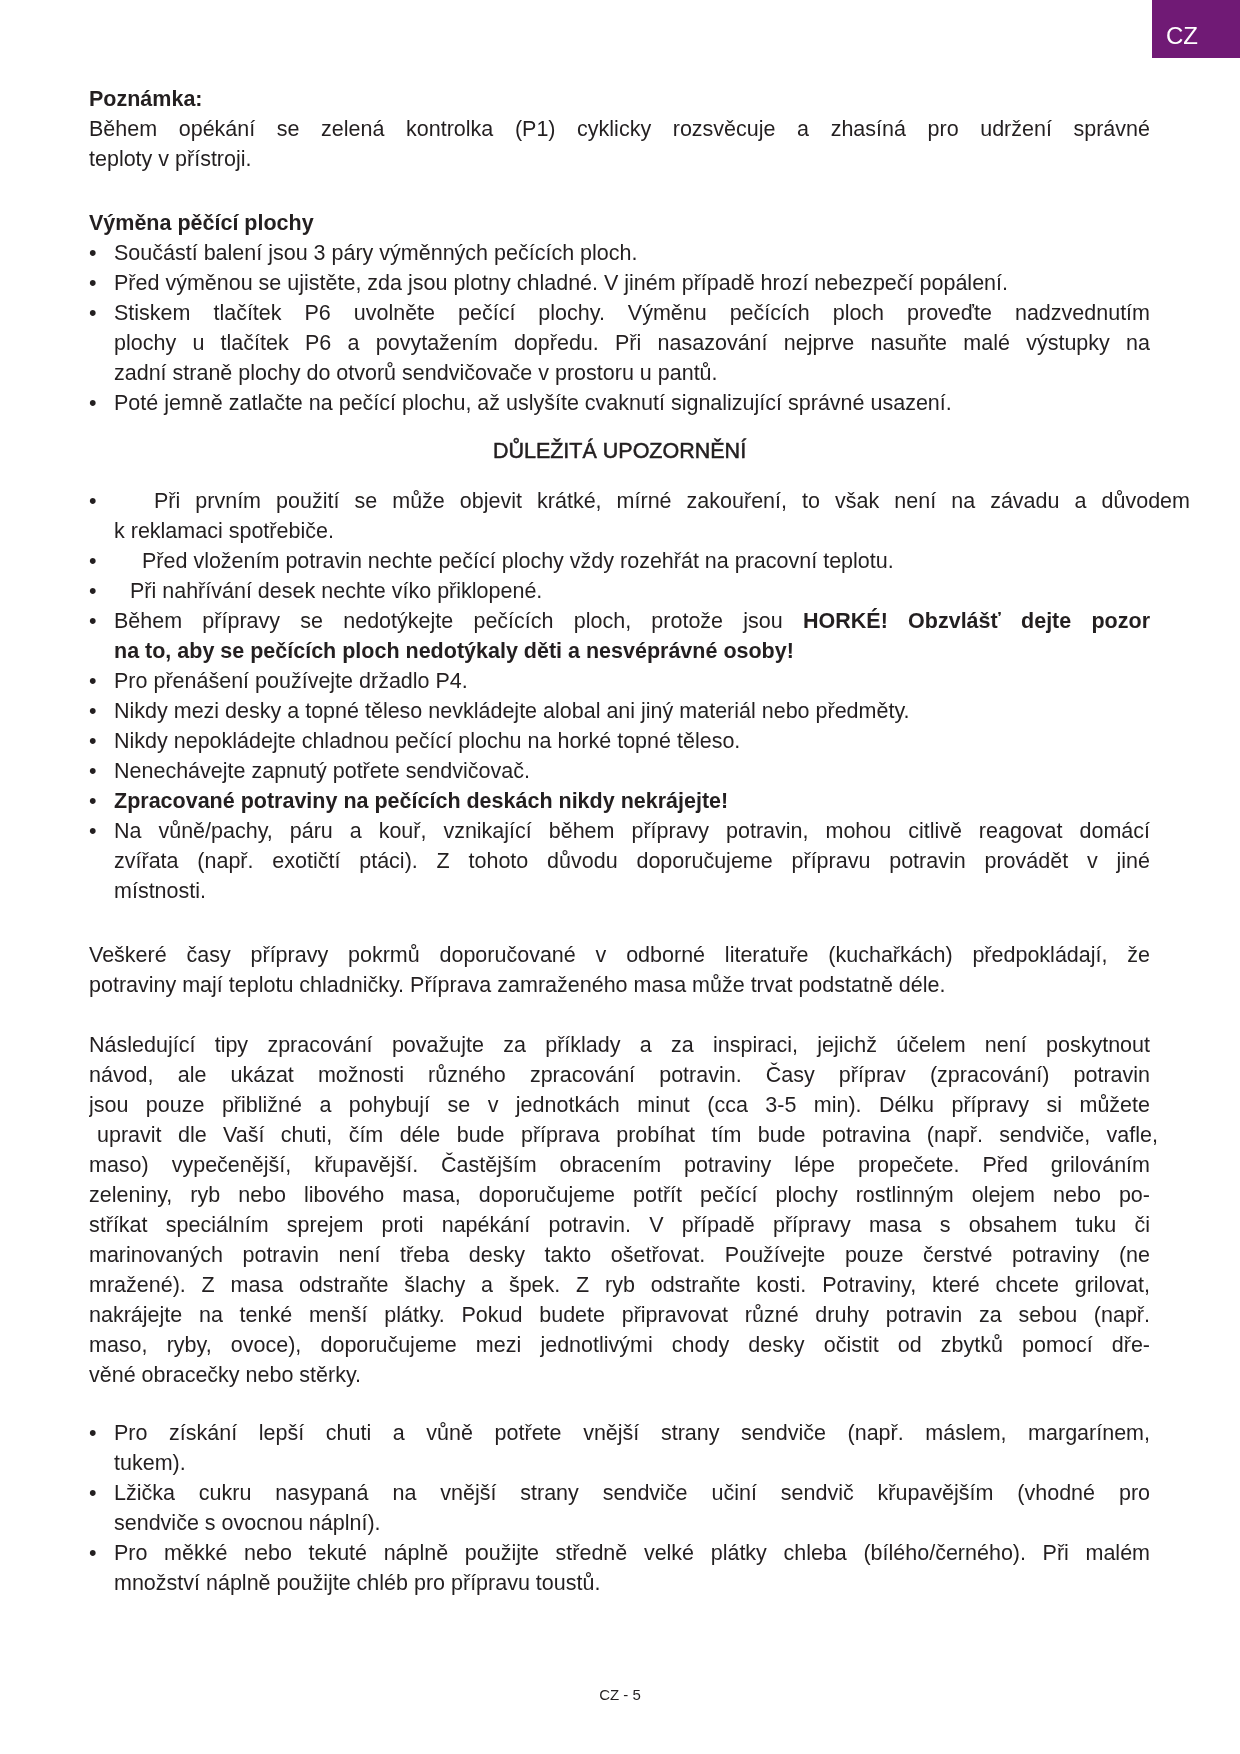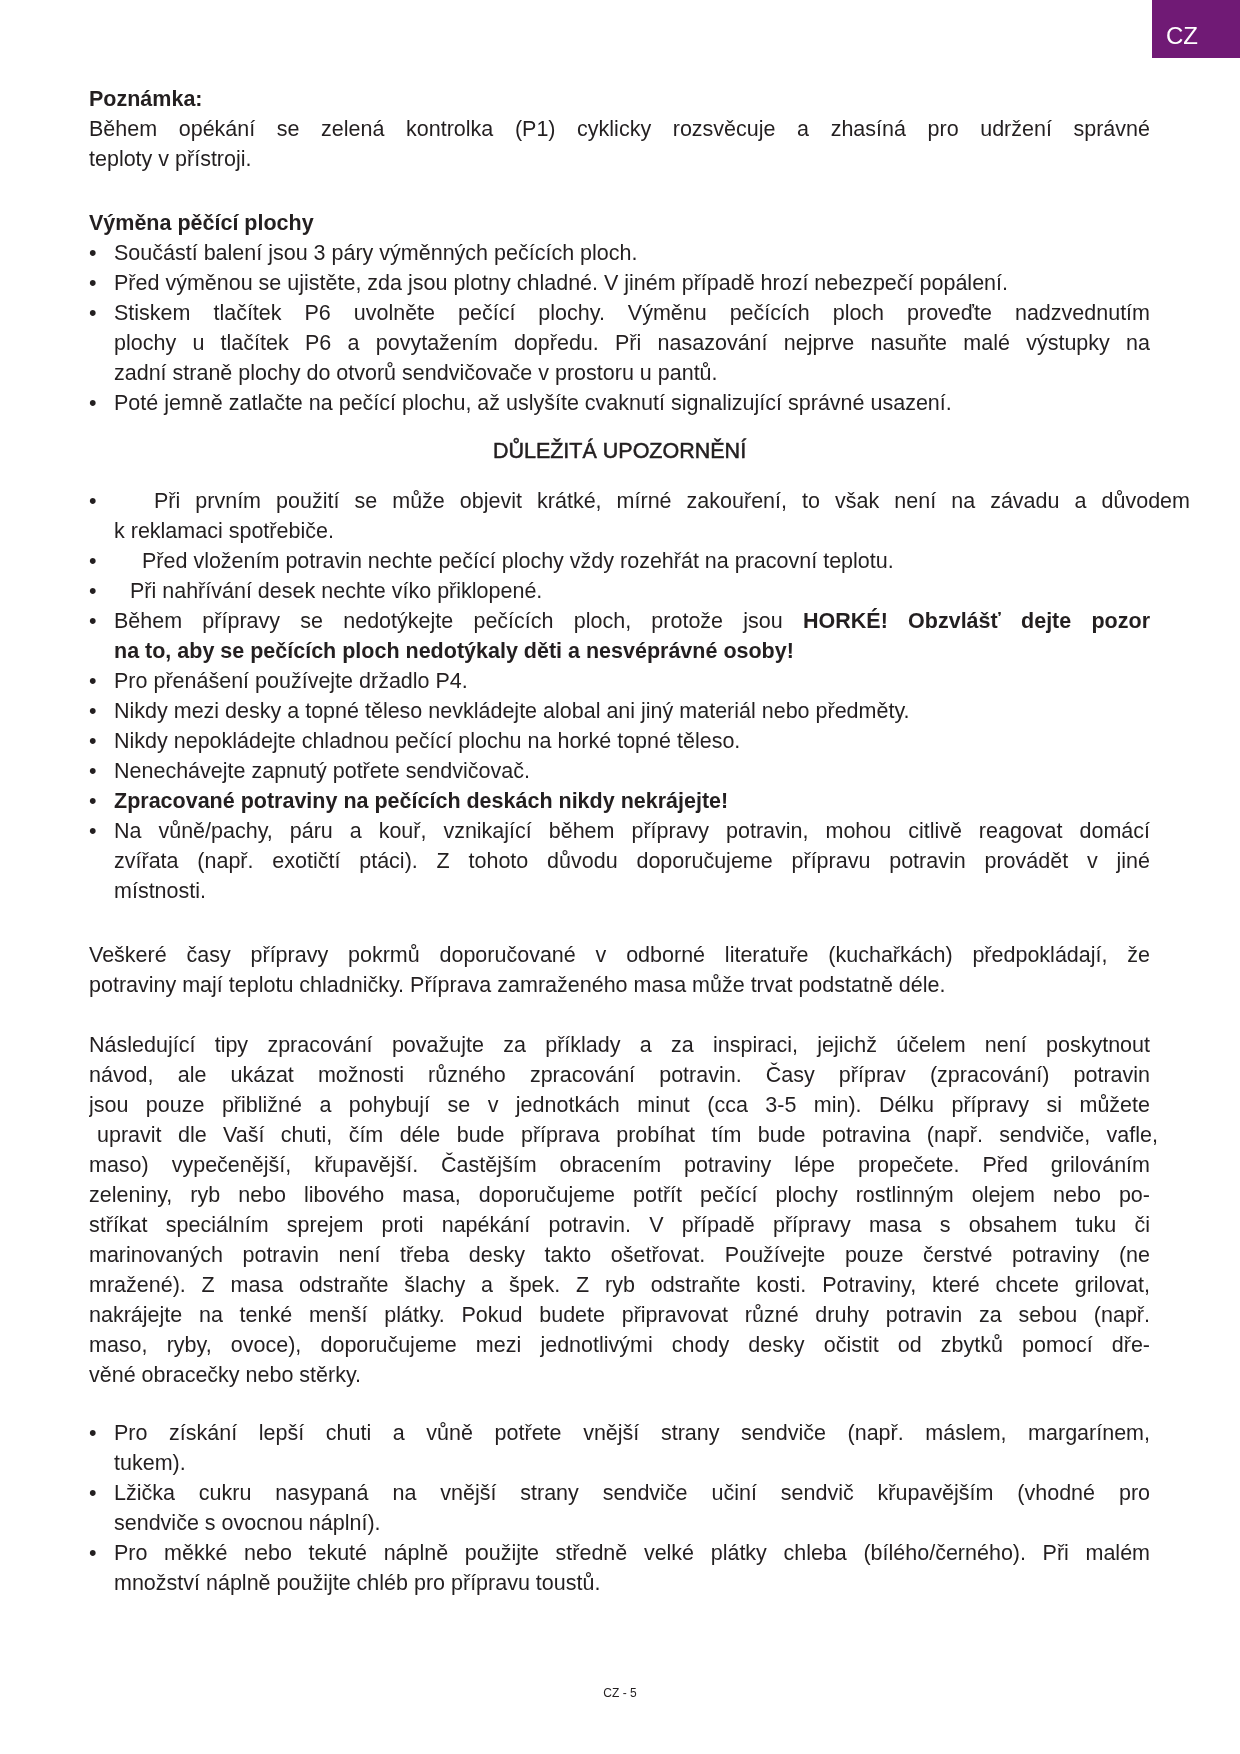--- a/index.html
+++ b/index.html
@@ -7,21 +7,21 @@
          font-family:"Liberation Sans", sans-serif; color:#231f20; }
   .lang-tab { position:absolute; left:1152px; top:0; width:88px; height:58px; background:#701a75; }
   .lang-tab span { position:absolute; left:14px; top:22px; font-size:24px; color:#ffffff; letter-spacing:0px; }
   .ln { position:absolute; height:30px; line-height:30px; font-size:21.5px; white-space:nowrap; }
   .ln.just { text-align:justify; text-align-last:justify; white-space:normal; overflow:hidden; }
   .ln.plain { text-align:left; }
   .bullet { position:absolute; left:89px; height:30px; line-height:30px; font-size:21.5px; }
   .b { font-weight:bold; }
   .heading { font-weight:bold; }
   .heading-medium { font-weight:normal; -webkit-text-stroke:0.5px #231f20; }
-  .footer { position:absolute; top:1686px; left:0; width:1240px; text-align:center; font-size:12px; }
+  .footer { position:absolute; top:1686px; left:0; width:1240px; text-align:center; font-size:15px; }
 </style>
 </head>
 <body>
 
 <div class="lang-tab">
   <span>CZ</span>
 </div>
 
 <div id="content">
     <div>

